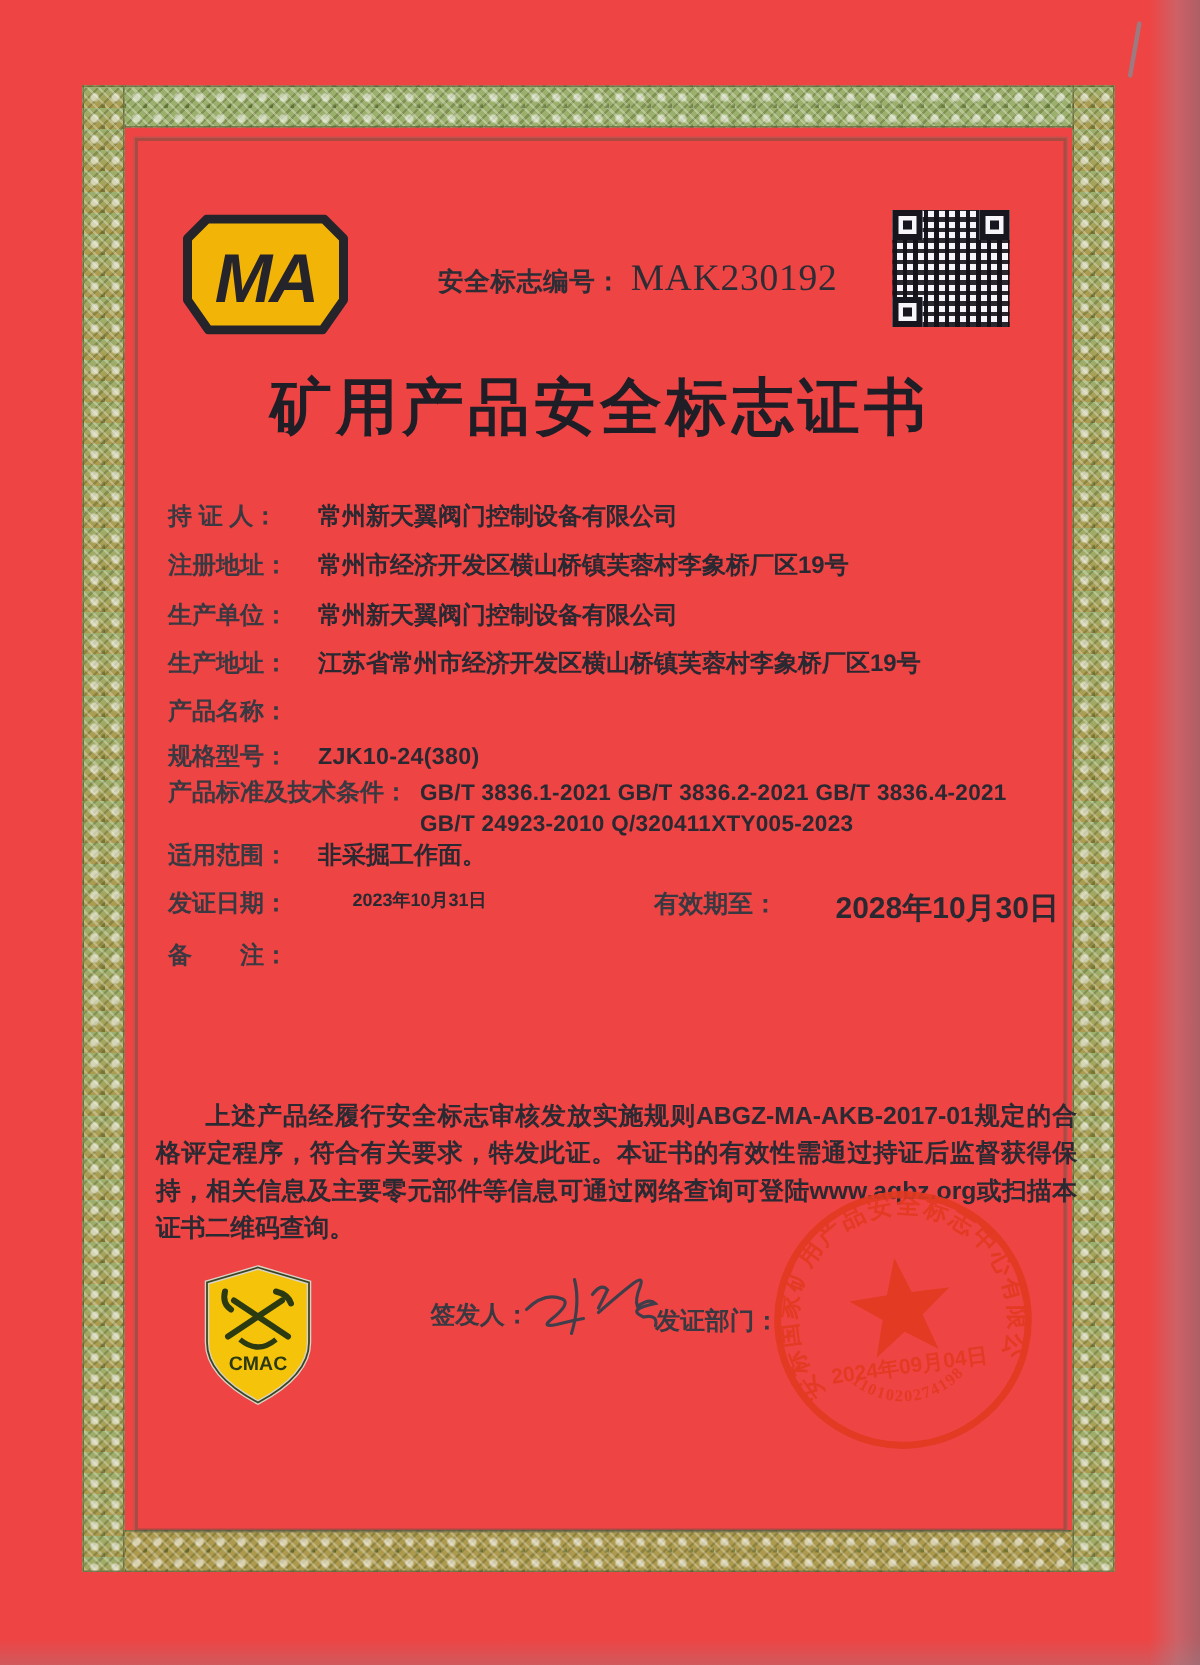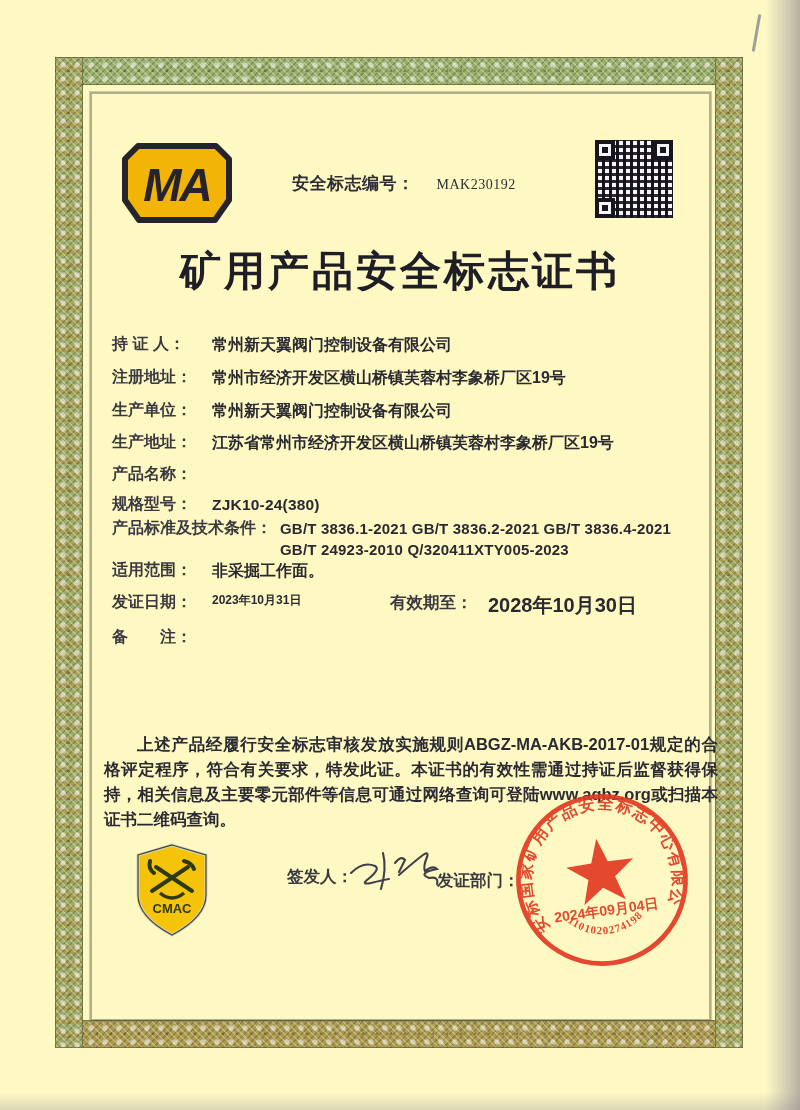--- a/index.html
+++ b/index.html
@@ -5,21 +5,21 @@
   * { margin:0; padding:0; box-sizing:border-box; }
   html,body { width:800px; height:1110px; }
   body {
     font-family:"Liberation Sans","DejaVu Sans",sans-serif;
     background:#cfccd3;
     position:relative;
     overflow:hidden;
   }
   .page {
     position:absolute; left:0; top:0; width:800px; height:1110px;
-    background:#fef9c3;
+    background:#ef4444;
   }
   .scan-edge-right {
     position:absolute; top:0; right:0; width:34px; height:1110px;
     background:linear-gradient(to right, rgba(160,155,165,0) 0%, rgba(150,145,158,.38) 55%, rgba(120,116,128,.55) 100%);
   }
   .scan-edge-bottom {
     position:absolute; left:0; bottom:0; width:800px; height:18px;
     background:linear-gradient(to bottom, rgba(160,155,165,0), rgba(140,136,148,.30));
   }
   .pen-mark {
@@ -57,21 +57,21 @@
     border:2px solid #50524270; outline:1px solid #6d6f5c55;
   }
 
   
   .ma-logo { position:absolute; left:122px; top:143px; width:110px; height:80px; }
   .cert-no {
     position:absolute; left:292px; top:172px; width:290px;
     font-size:17px; color:#2e2d35; font-weight:700; letter-spacing:.5px;
     white-space:nowrap;
   }
-  .cert-no .num { font-family:"Liberation Serif","DejaVu Serif",serif; font-weight:400; font-size:14px; margin-left:22px; letter-spacing:.5px;}
+  .cert-no .num { font-family:"Liberation Serif","DejaVu Serif",serif; font-weight:400; font-size:25px; margin-left:6px; letter-spacing:.5px;}
   .qr {
     position:absolute; left:595px; top:140px; width:78px; height:78px;
     background:
       repeating-linear-gradient(0deg, rgba(20,18,24,.9) 0 3px, rgba(20,18,24,0) 3px 7px),
       repeating-linear-gradient(90deg, #17151d 0 3px, #f7f5fa 3px 7px);
   }
   .finder { position:absolute; width:20px; height:20px; border:4px solid #17151d; background:#f7f5fa; }
   .finder::after { content:""; position:absolute; left:3px; top:3px; width:6px; height:6px; background:#17151d; }
   .f-tl { left:0; top:0; } .f-tr { right:0; top:0; } .f-bl { left:0; bottom:0; }
 
@@ -84,21 +84,21 @@
   .fields { position:absolute; left:112px; top:0; width:600px; }
   .frow { position:absolute; display:flex; align-items:flex-start; width:600px; }
   .flabel { flex:none; width:100px; font-size:16px; font-weight:700; color:#3a3941; white-space:nowrap; }
   .fvalue { flex:1; font-size:16px; font-weight:700; color:#2a2932; line-height:21px; }
   .fvalue.latin { font-size:15.5px; letter-spacing:.2px; }
   .r1{top:334px;} .r2{top:367px;} .r3{top:400px;} .r4{top:432px;}
   .r5{top:464px;} .r6{top:494px;} .r8{top:560px;}
   .r7{top:518px;}
   .r7 .flabel { width:168px; }
   .r7 .fvalue { max-width:425px; font-size:15px; line-height:21px; }
-  .rdates{top:592px;}
+  .rdates{top:592px;gap:23px;}
   .rdates .v1 { flex:none; width:178px; font-size:12px; font-weight:700; color:#2a2932; }
   .rdates .l2 { flex:none; width:98px; font-size:16.5px; font-weight:700; color:#3a3941; white-space:nowrap; }
   .rdates .v2 { flex:none; font-size:20px; font-weight:700; color:#2a2932; }
   .rremark{top:627px;}
 
   
   .statement {
     position:absolute; left:104px; top:732px; width:614px;
     font-size:16.5px; font-weight:700; color:#2b2a33;
     line-height:25px; text-indent:2em; text-align:justify;

